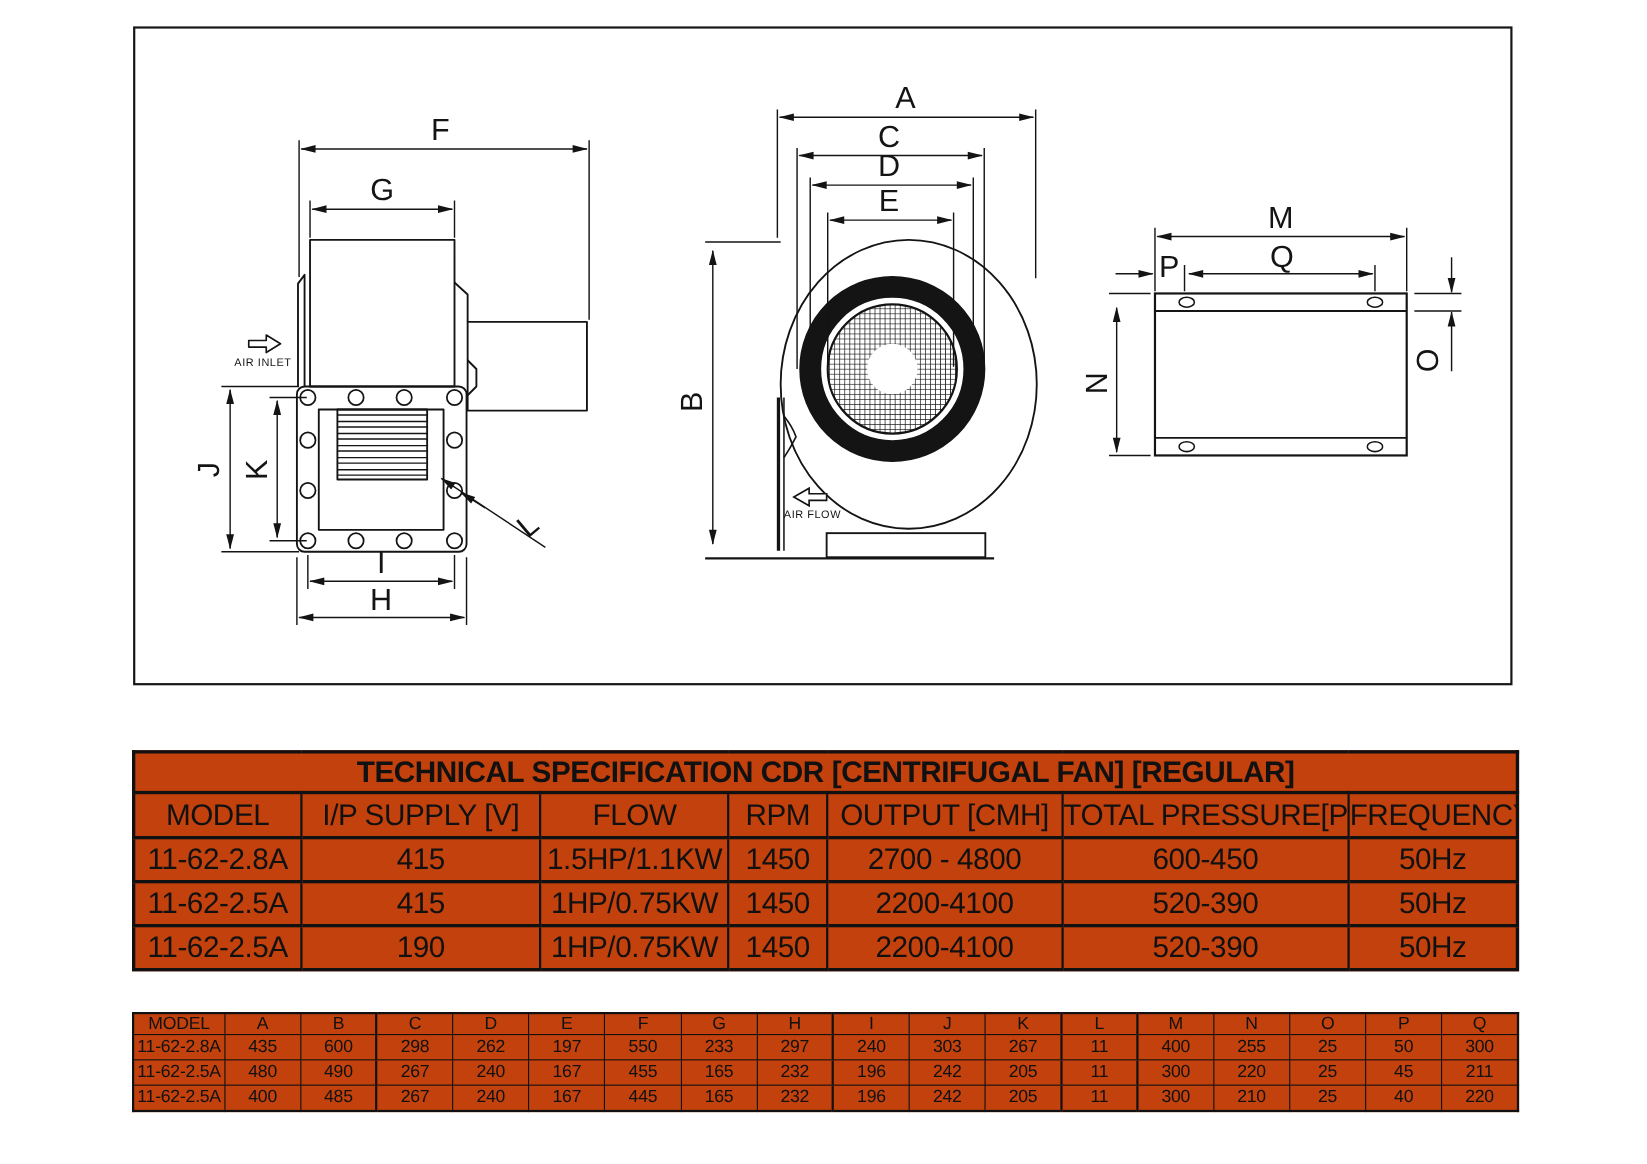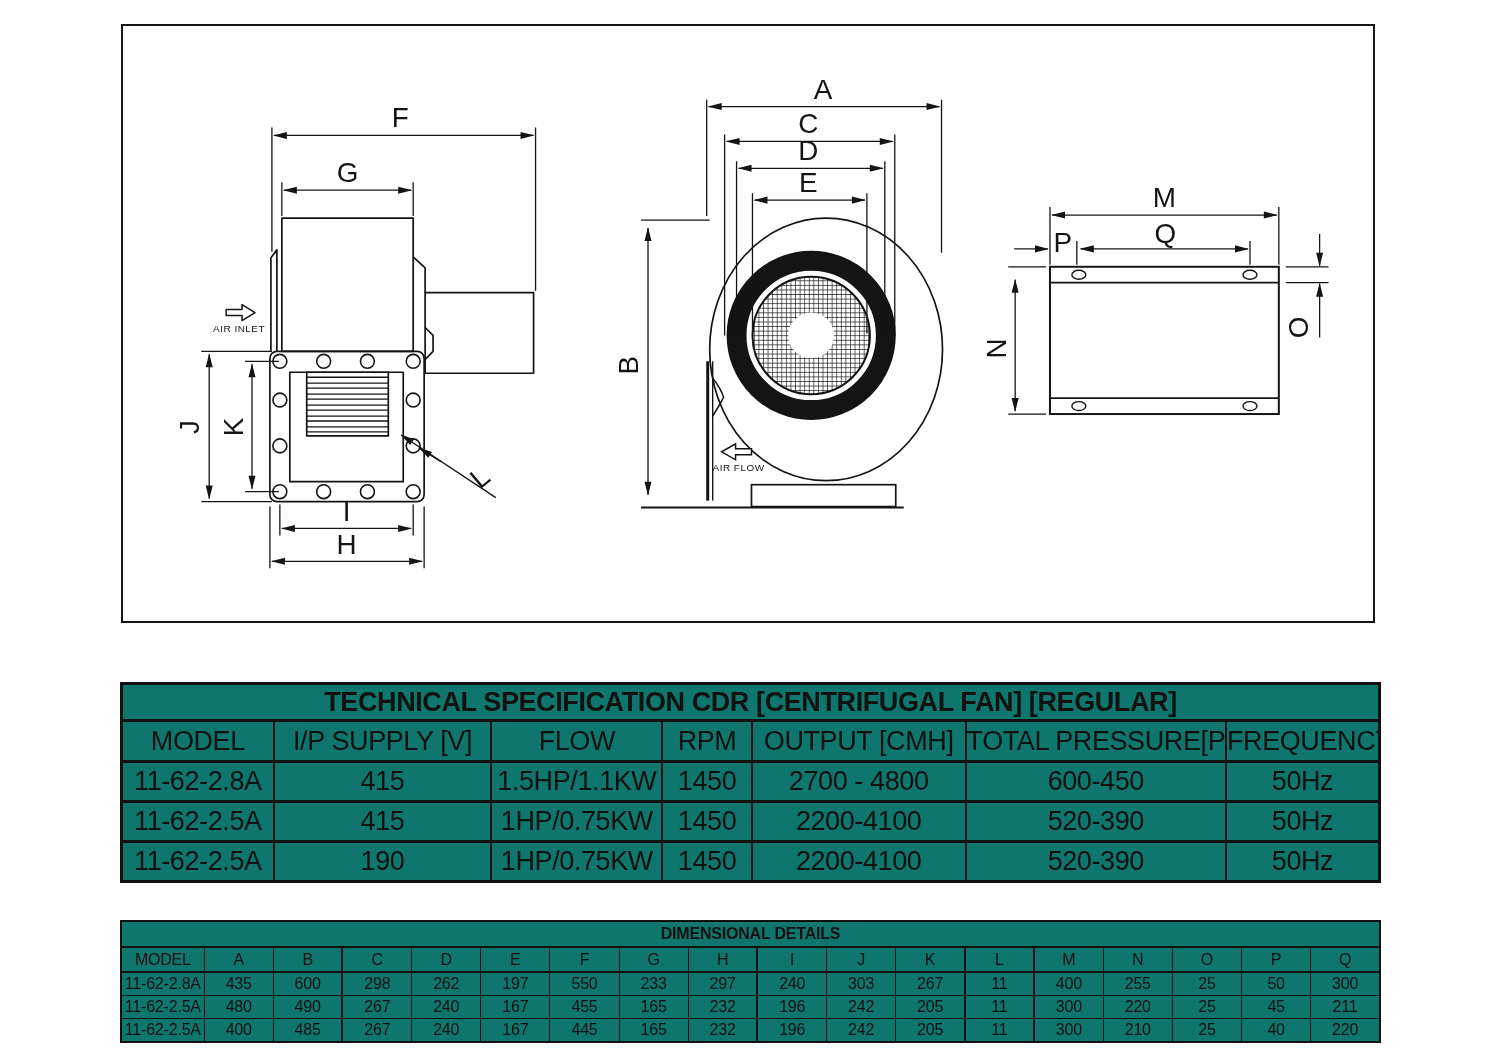--- a/index.html
+++ b/index.html
@@ -6,21 +6,21 @@
   body { width:1497px; height:1058px; position:relative; font-family:"Liberation Sans", sans-serif; color:#111; }
 
   
   .frame { position:absolute; left:121px; top:24px; width:1254px; height:599px; border:2px solid #161616; box-sizing:border-box; background:#fff; }
   .frame svg { display:block; width:100%; height:100%; }
 
   .lbl { font-family:"Liberation Sans", sans-serif; font-size:28px; fill:#141414; }
   .sm  { font-family:"Liberation Sans", sans-serif; font-size:10px; letter-spacing:.5px; fill:#141414; }
 
   
-  table { border-collapse:collapse; table-layout:fixed; background:#0f766e; }
+  table { border-collapse:collapse; table-layout:fixed; background:#c2410c; }
   td, th { text-align:center; vertical-align:middle; padding:0; overflow:hidden; white-space:nowrap; font-weight:normal; }
 
   .spec { position:absolute; left:120px; top:682px; width:1261px; font-size:27px; letter-spacing:-0.4px; }
   .spec td, .spec th { border:2px solid #111; }
   .spec .title { border:3px solid #111; border-bottom:3px solid #111; font-weight:bold; height:34px; font-size:27px; }
   .spec thead tr:nth-child(2) th { height:38px; border-bottom:3px solid #111; }
   .spec tbody td { height:37px; border-top:3px solid #111; border-bottom:3px solid #111; }
   .spec { border:3px solid #111; }
 
   .dimt { position:absolute; left:120px; top:920px; width:1261px; font-size:16px; letter-spacing:-0.2px; border:2px solid #111; }
@@ -238,23 +238,20 @@
       <col style="width:5.49%">
       <col style="width:5.49%">
     <col style="width:5.49%">
       <col style="width:5.49%">
       <col style="width:5.49%">
       <col style="width:5.49%">
     <col style="width:5.49%">
   </colgroup>
   <thead>
     <tr>
-      <th class="title" colspan="18">DIMENSIONAL DETAILS</th>
-    </tr>
-    <tr>
         <th>MODEL</th>
         <th>A</th>
         <th>B</th>
         <th>C</th>
         <th>D</th>
         <th>E</th>
         <th>F</th>
         <th>G</th>
         <th>H</th>
         <th>I</th>

